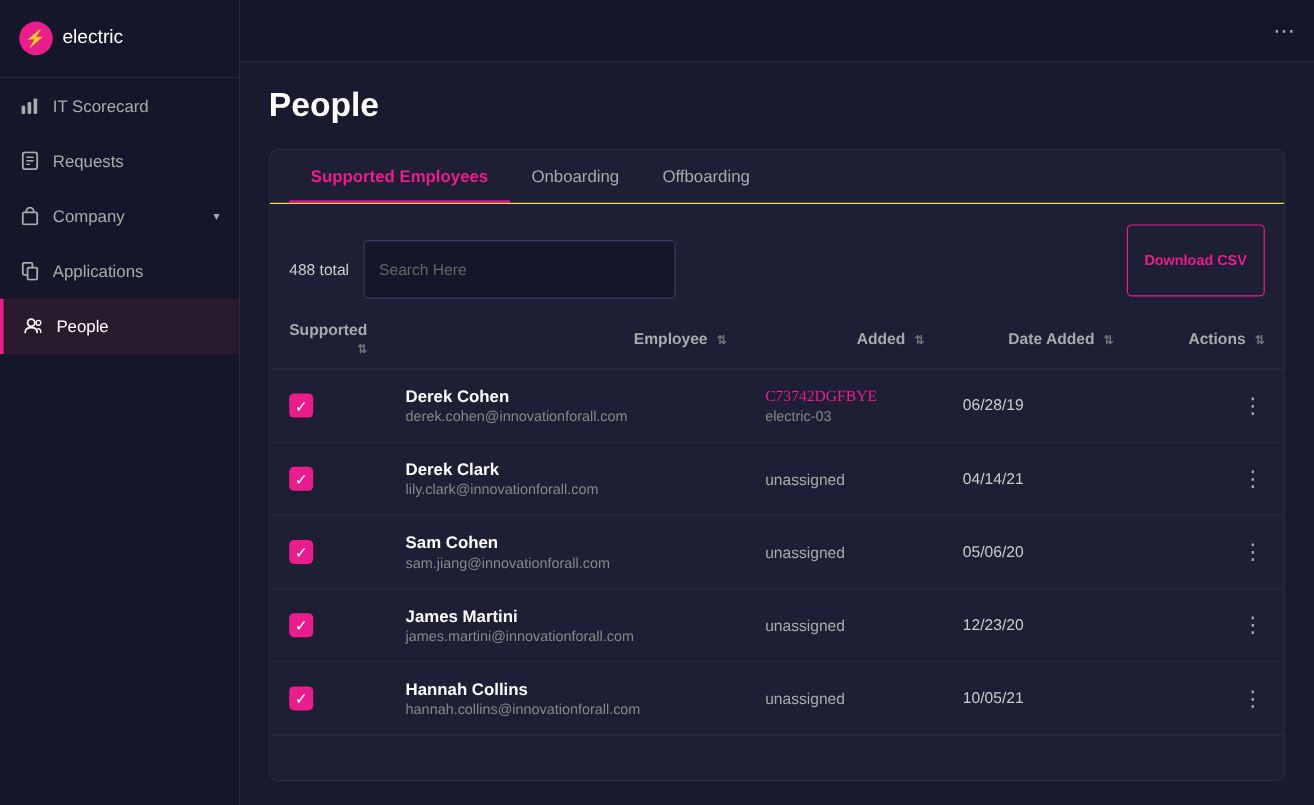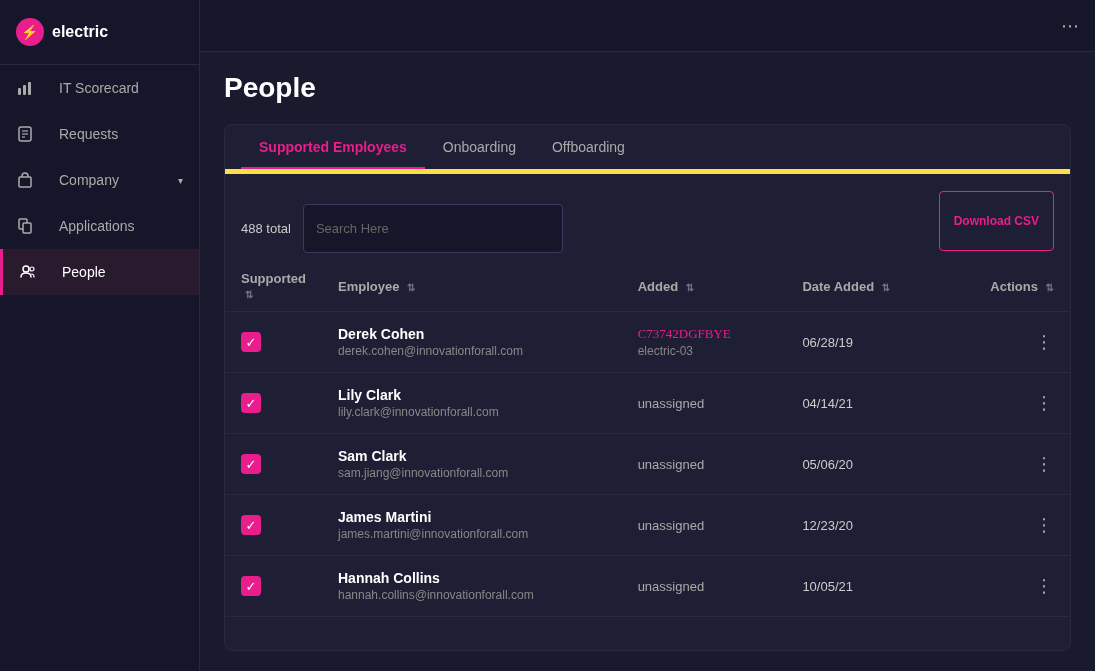--- a/index.html
+++ b/index.html
@@ -2,59 +2,59 @@
 <html><head>
   <meta charset="utf-8">
   <style>
     * { box-sizing: border-box; margin: 0; padding: 0; }
     body { font-family: -apple-system, BlinkMacSystemFont, 'Segoe UI', sans-serif; background: #1a1a2e; color: #fff; display: flex; height: 671px; width: 1095px; overflow: hidden; }
 
     
     .sidebar { width: 200px; background: #16162a; display: flex; flex-direction: column; border-right: 1px solid #2a2a3e; flex-shrink: 0; }
     .sidebar-logo { display: flex; align-items: center; gap: 8px; padding: 18px 16px; border-bottom: 1px solid #2a2a3e; }
     .logo-icon { width: 28px; height: 28px; background: #e91e8c; border-radius: 50%; display: flex; align-items: center; justify-content: center; font-weight: bold; font-size: 14px; color: #fff; flex-shrink: 0; }
-    .logo-text { font-size: 16px; font-weight: 700; color: #fff; }
-    .nav-item { display: flex; align-items: center; gap: 25px; padding: 14px 16px; cursor: pointer; color: #aaa; font-size: 14px; transition: background 0.2s; position: relative; }
+    .logo-text { font-size: 16px; font-weight: 400; color: #fff; }
+    .nav-item { display: flex; align-items: center; gap: 10px; padding: 14px 16px; cursor: pointer; color: #aaa; font-size: 14px; transition: background 0.2s; position: relative; }
     .nav-item.active { background: #2a1a2e; color: #fff; border-left: 3px solid #e91e8c; }
     .nav-item .nav-icon { width: 18px; height: 18px; display: flex; align-items: center; justify-content: center; flex-shrink: 0; }
     .nav-item .chevron { margin-left: auto; font-size: 10px; }
 
     
     .main { flex: 1; background: #1a1a2e; display: flex; flex-direction: column; overflow: hidden; }
     .top-bar { height: 52px; background: #16162a; border-bottom: 1px solid #2a2a3e; display: flex; align-items: center; justify-content: flex-end; padding: 0 16px; }
     .three-dots-top { color: #aaa; font-size: 18px; cursor: pointer; }
 
     .content { flex: 1; padding: 20px 24px; overflow: hidden; display: flex; flex-direction: column; }
     .page-header { display: flex; align-items: center; justify-content: space-between; margin-bottom: 20px; }
     .page-title { font-size: 28px; font-weight: 700; color: #fff; }
     .header-actions { display: flex; gap: 10px; }
     .btn-outline { background: transparent; border: 1.5px solid #e91e8c; color: #e91e8c; padding: 8px 16px; border-radius: 4px; cursor: pointer; font-size: 13px; font-weight: 600; }
     .btn-filled { background: #e91e8c; border: none; color: #fff; padding: 8px 16px; border-radius: 4px; cursor: pointer; font-size: 13px; font-weight: 600; }
 
     
     .card { background: #1e1e35; border-radius: 8px; border: 1px solid #2a2a3e; flex: 1; display: flex; flex-direction: column; overflow: hidden; }
 
     
-    .tabs { display: flex; border-bottom: 5px solid #fde047; padding: 0 16px; }
+    .tabs { display: flex; border-bottom: 1px solid #fde047; padding: 0 16px; }
     .tab { padding: 14px 18px; cursor: pointer; font-size: 14px; color: #aaa; position: relative; }
     .tab.active { color: #e91e8c; font-weight: 600; }
     .tab.active::after { content: ''; position: absolute; bottom: 0; left: 0; right: 0; height: 2px; background: #e91e8c; }
 
     
     .table-controls { display: flex; align-items: center; justify-content: space-between; padding: 14px 16px 8px; }
     .total-count { font-size: 13px; color: #ccc; }
     .search-input { background: #16162a; border: 1px solid #3a3a5e; border-radius: 4px; color: #fff; padding: 16px 12px; font-size: 13px; width: 260px; outline: none; }
     .search-input::placeholder { color: #666; }
     .btn-download { background: transparent; border: 1.5px solid #e91e8c; color: #e91e8c; padding: 22px 14px; border-radius: 4px; cursor: pointer; font-size: 12px; font-weight: 600; }
 
     
     .table-wrap { flex: 1; overflow-y: auto; }
     table { width: 100%; border-collapse: collapse; }
     thead tr { border-bottom: 1px solid #2a2a3e; }
-    th { text-align: left; padding: 10px 16px; font-size: 13px; color: #aaa; font-weight: 600; }
+    th { text-align: right; padding: 10px 16px; font-size: 13px; color: #aaa; font-weight: 600; }
     th .sort-icon { margin-left: 4px; opacity: 0.6; font-size: 10px; }
     td { padding: 14px 16px; border-bottom: 1px solid #2a2a3e; vertical-align: middle; }
 
     .checkbox-cell { width: 60px; }
     .checkbox-pink { width: 20px; height: 20px; background: #e91e8c; border-radius: 4px; display: flex; align-items: center; justify-content: center; color: #fff; font-size: 13px; }
 
     .employee-name { font-size: 14px; font-weight: 700; color: #fff; }
     .employee-email { font-size: 12px; color: #888; margin-top: 2px; }
     .device-link { color: #e91e8c; font-size: 13px; font-family: Liberation Serif, serif; }
     .device-sub { font-size: 12px; color: #888; margin-top: 2px; }
@@ -206,35 +206,35 @@
                   <div class="device-sub">electric-03</div>
                 </td>
                 <td><span class="date-cell">06/28/19</span></td>
                 <td class="actions-cell"><span class="three-dots">⋮</span></td>
               </tr>
               <tr>
                 <td class="checkbox-cell">
                   <div class="checkbox-pink">✓</div>
                 </td>
                 <td>
-                  <div class="employee-name">Lily Clark</div>
+                  <div class="employee-name">Derek Clark</div>
                   <div class="employee-email">lily.clark@innovationforall.com</div>
                 </td>
                 <td>
                   <div class="device-unassigned">unassigned</div>
                 </td>
                 <td><span class="date-cell">04/14/21</span></td>
                 <td class="actions-cell"><span class="three-dots">⋮</span></td>
               </tr>
               <tr>
                 <td class="checkbox-cell">
                   <div class="checkbox-pink">✓</div>
                 </td>
                 <td>
-                  <div class="employee-name">Sam Clark</div>
+                  <div class="employee-name">Sam Cohen</div>
                   <div class="employee-email">sam.jiang@innovationforall.com</div>
                 </td>
                 <td>
                   <div class="device-unassigned">unassigned</div>
                 </td>
                 <td><span class="date-cell">05/06/20</span></td>
                 <td class="actions-cell"><span class="three-dots">⋮</span></td>
               </tr>
               <tr>
                 <td class="checkbox-cell">

